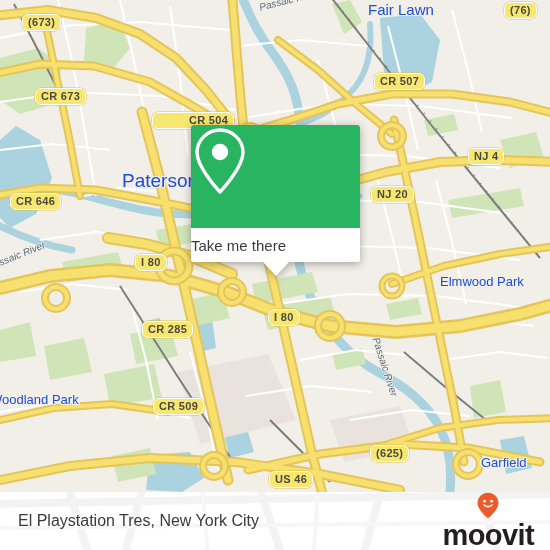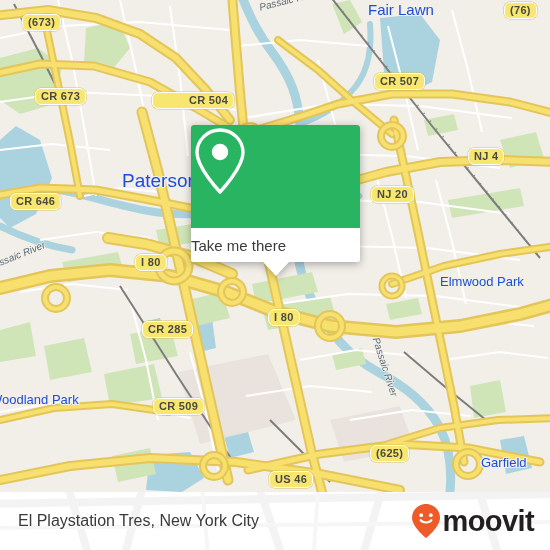--- a/index.html
+++ b/index.html
@@ -96,21 +96,21 @@
     background:#ffffff;overflow:hidden;
   }
   #footer-watermark{position:absolute;left:0;top:-22px;opacity:.5;}
   #footer-title{
     position:absolute;left:18px;top:0;height:58px;
     display:flex;align-items:center;
     font-size:16px;color:#3a3a3a;white-space:nowrap;
   }
   #brand{
     position:absolute;right:16px;top:0;height:58px;
-    display:flex;align-items:center;gap:2px;
+    display:flex;align-items:center;gap:2px;flex-direction:column;
   }
   #brand-word{
     font-size:29px;font-weight:bold;color:#231f20;letter-spacing:-0.6px;
     line-height:29px;
   }
 </style>
 </head>
 <body>
 
 <div id="app">
@@ -288,21 +288,21 @@
     <div class="waterlabel" style="left:-14px;top:262px;transform:rotate(-22deg);transform-origin:left top;">Passaic River</div>
 
     <div class="place mid" style="left:368px;top:2px;width:62px;">Fair Lawn</div>
     <div class="place big" style="left:122px;top:170px;">Paterson</div>
     <div class="place sm" style="left:440px;top:274px;width:78px;">Elmwood Park</div>
     <div class="place sm" style="left:-10px;top:392px;width:80px;">Woodland Park</div>
     <div class="place sm" style="left:481px;top:455px;">Garfield</div>
 
     <div class="shield" style="left:22px;top:14px;">(673)</div>
     <div class="shield" style="left:35px;top:88px;">CR 673</div>
-    <div class="shield" style="left:152px;top:92px;padding-left:36px;">CR 504</div>
+    <div class="shield" style="left:152px;top:112px;padding-left:36px;">CR 504</div>
     <div class="shield" style="left:374px;top:73px;">CR 507</div>
     <div class="shield" style="left:504px;top:2px;">(76)</div>
     <div class="shield" style="left:468px;top:148px;">NJ 4</div>
     <div class="shield" style="left:371px;top:186px;">NJ 20</div>
     <div class="shield" style="left:10px;top:193px;">CR 646</div>
     <div class="shield" style="left:135px;top:254px;">I 80</div>
     <div class="shield" style="left:268px;top:309px;">I 80</div>
     <div class="shield" style="left:142px;top:321px;">CR 285</div>
     <div class="shield" style="left:153px;top:398px;">CR 509</div>
     <div class="shield" style="left:370px;top:445px;">(625)</div>

